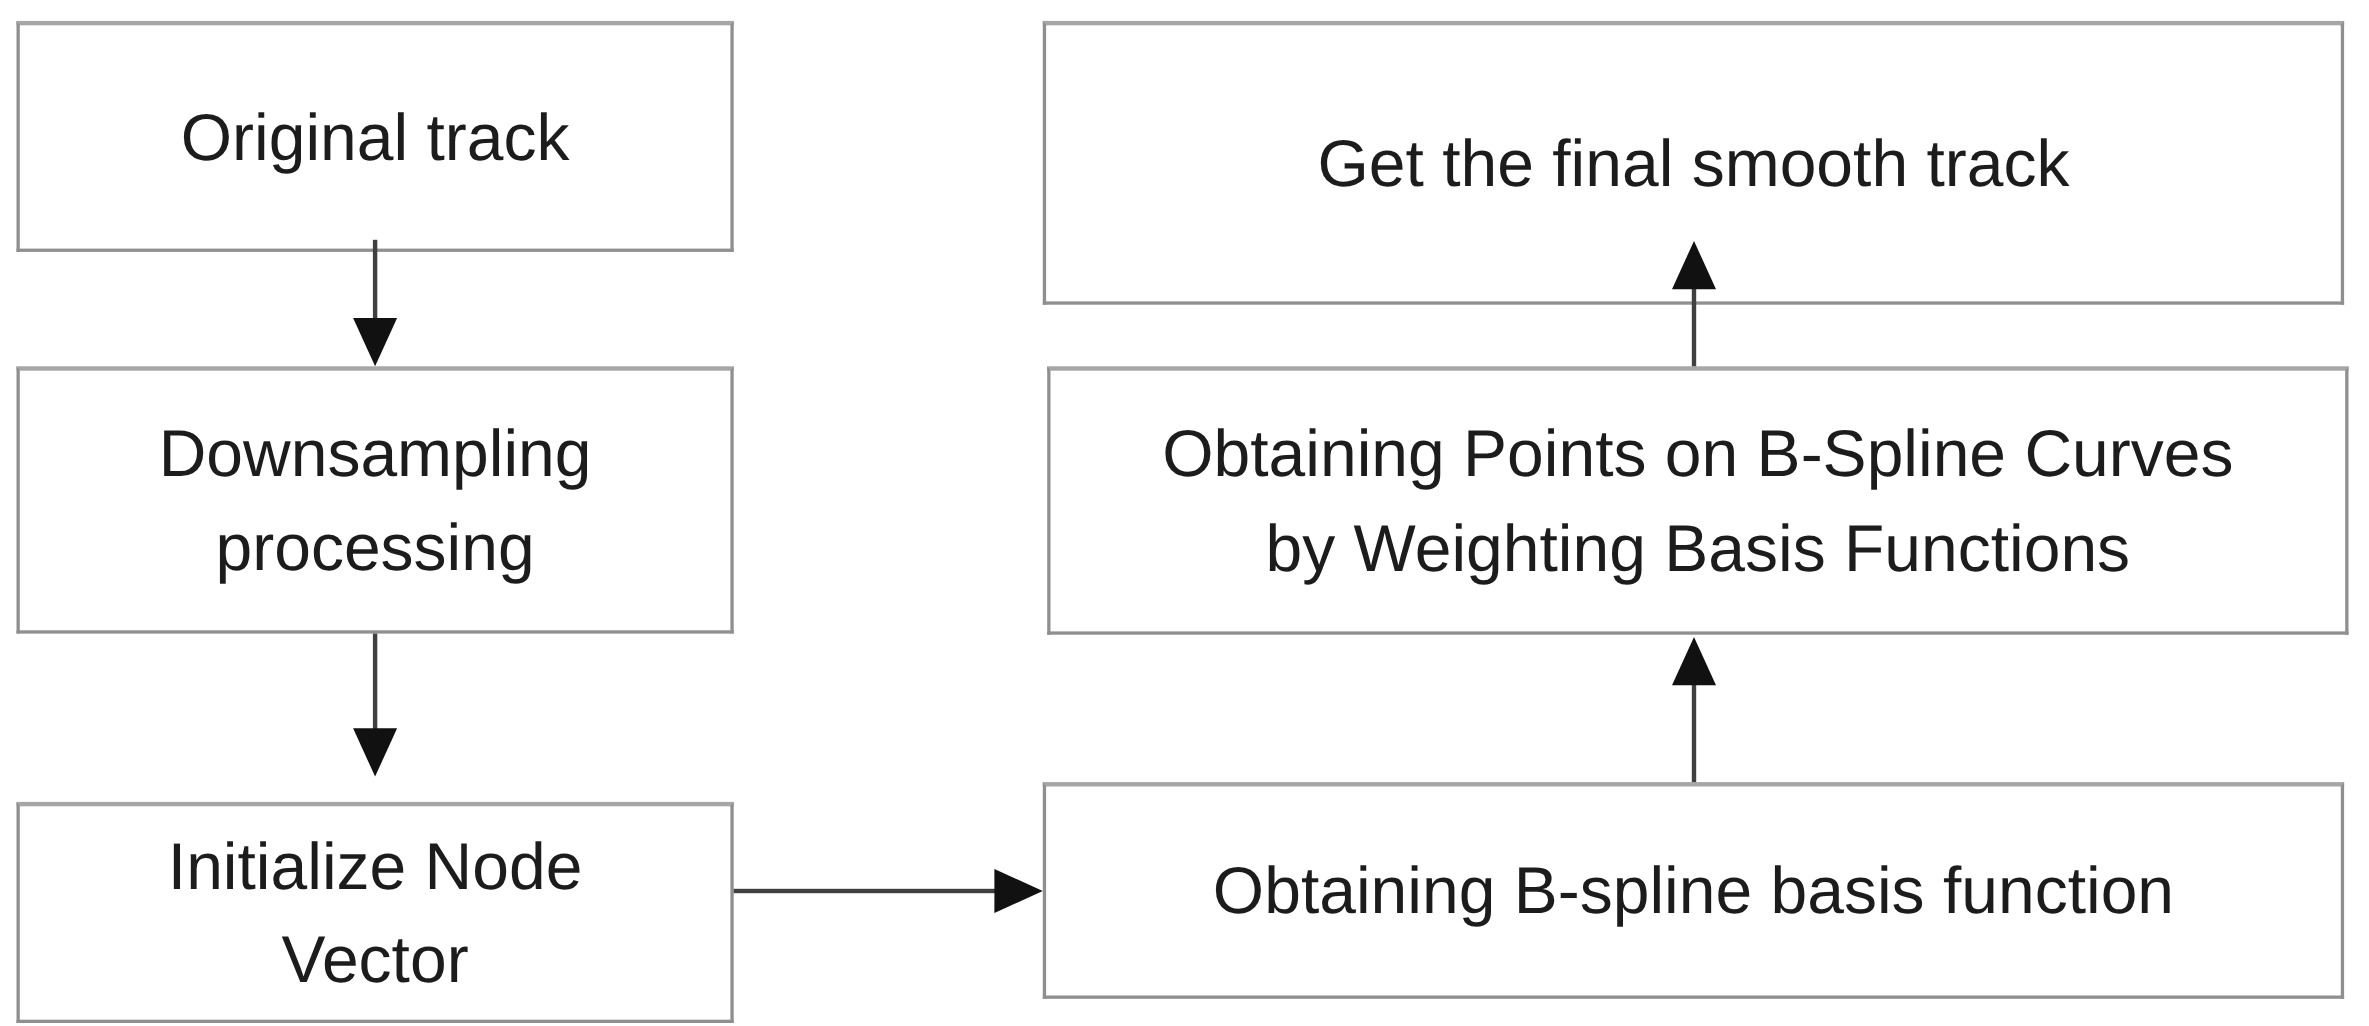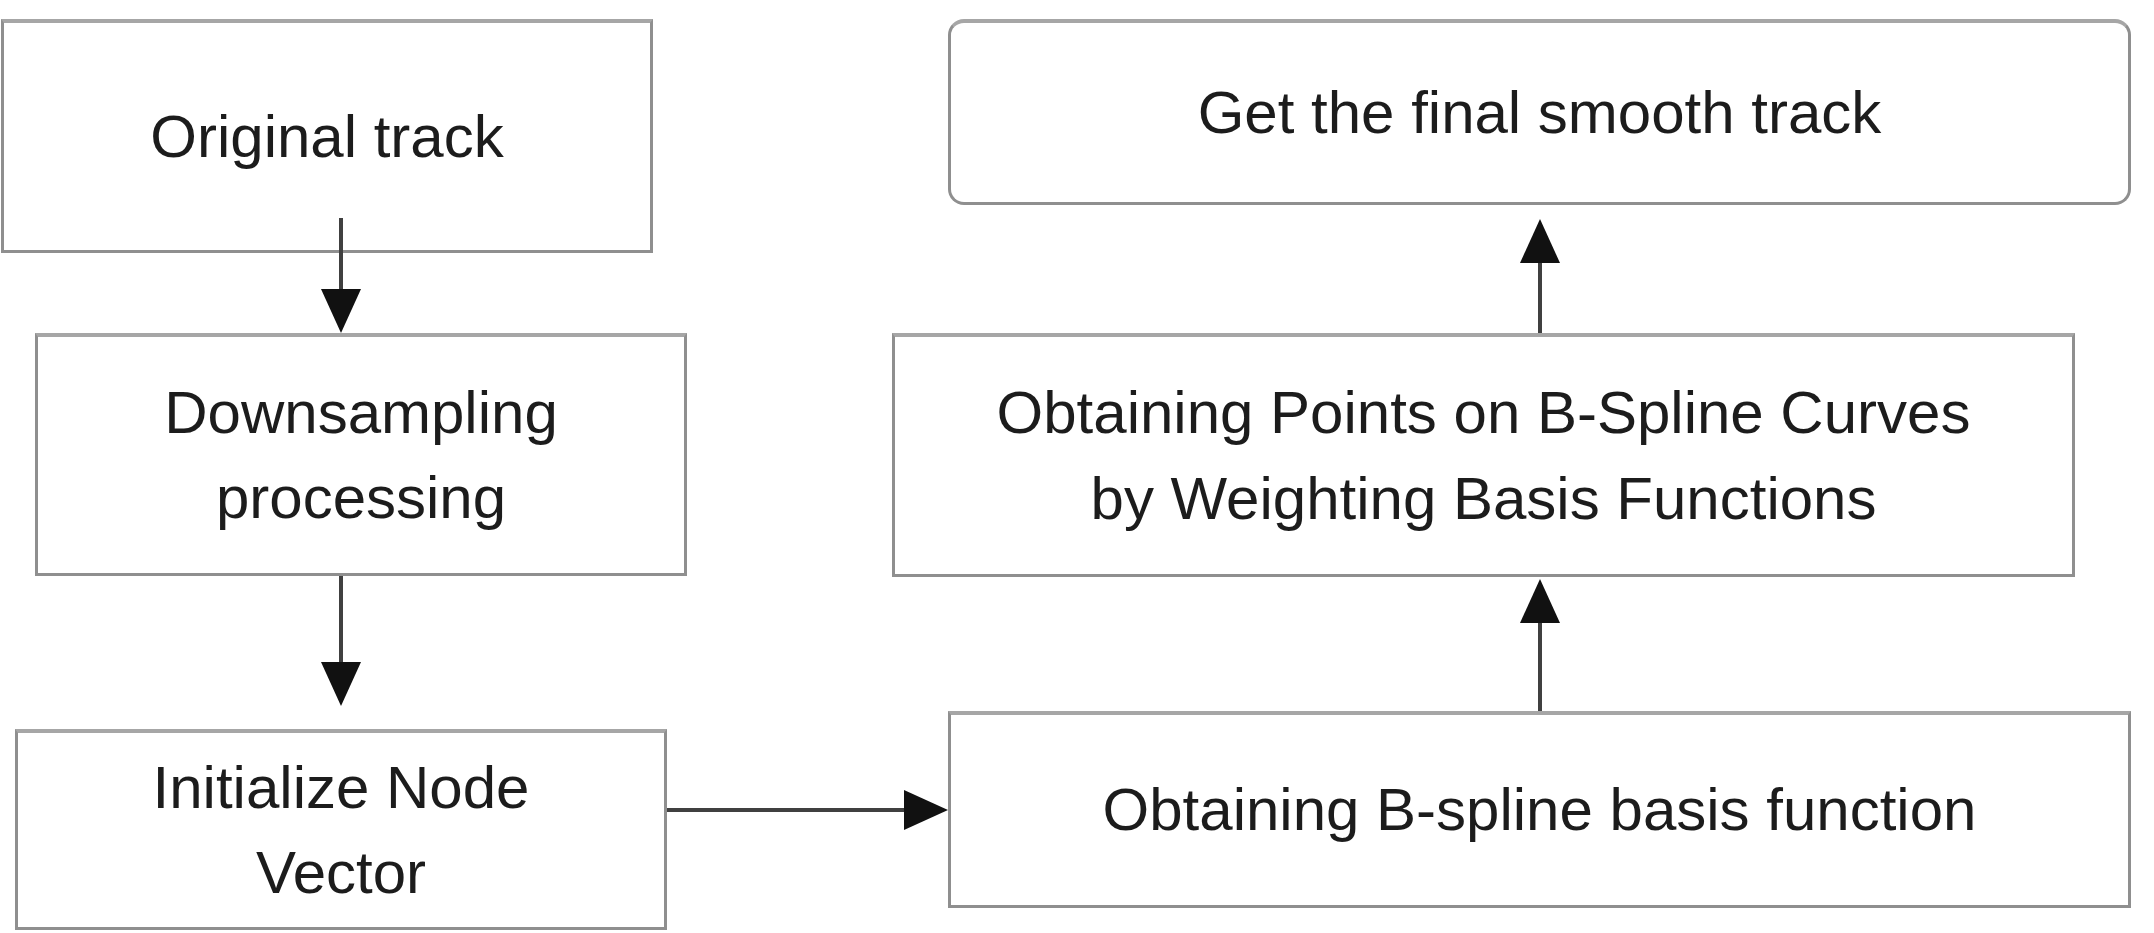--- a/index.html
+++ b/index.html
@@ -30,26 +30,26 @@
     justify-content: center;
   }
   .node .label {
     font-size: 60px;
     line-height: 1.42;
     color: var(--text);
     text-align: center;
     white-space: pre-line;
   }
   
-  .n-original   { left: 1px;  top: 19px;  width: 652px;  height: 234px; justify-content: center; }
-  .n-downsample { left: 15px;  top: 333px; width: 652px;  height: 243px; margin-left: 20px; }
+  .n-original   { left: 15px;  top: 19px;  width: 652px;  height: 210px; justify-content: center; }
+  .n-downsample { left: 15px;  top: 333px; width: 652px;  height: 243px; }
   .n-initnode   { left: 15px;  top: 709px; width: 652px;  height: 201px; margin-top: 20px; }
   
-  .n-getfinal   { left: 948px; top: 19px;  width: 1183px; height: 186px; border-radius: 16px; }
-  .n-obtaining  { left: 892px; top: 333px; width: 1183px; height: 244px; }
+  .n-getfinal   { left: 948px; top: 19px;  width: 1183px; height: 258px; }
+  .n-obtaining  { left: 952px; top: 333px; width: 1183px; height: 244px; }
   .n-generate   { left: 948px; top: 711px; width: 1183px; height: 197px; }
 
   .arrow { position: absolute; }
   .line-v { position: absolute; width: 4px; background: var(--line); }
   .line-h { position: absolute; height: 4px; background: var(--line); }
   .head { position: absolute; width: 0; height: 0; }
   .head-down {
     border-left: 20px solid transparent;
     border-right: 20px solid transparent;
     border-top: 44px solid var(--arrowhead);

